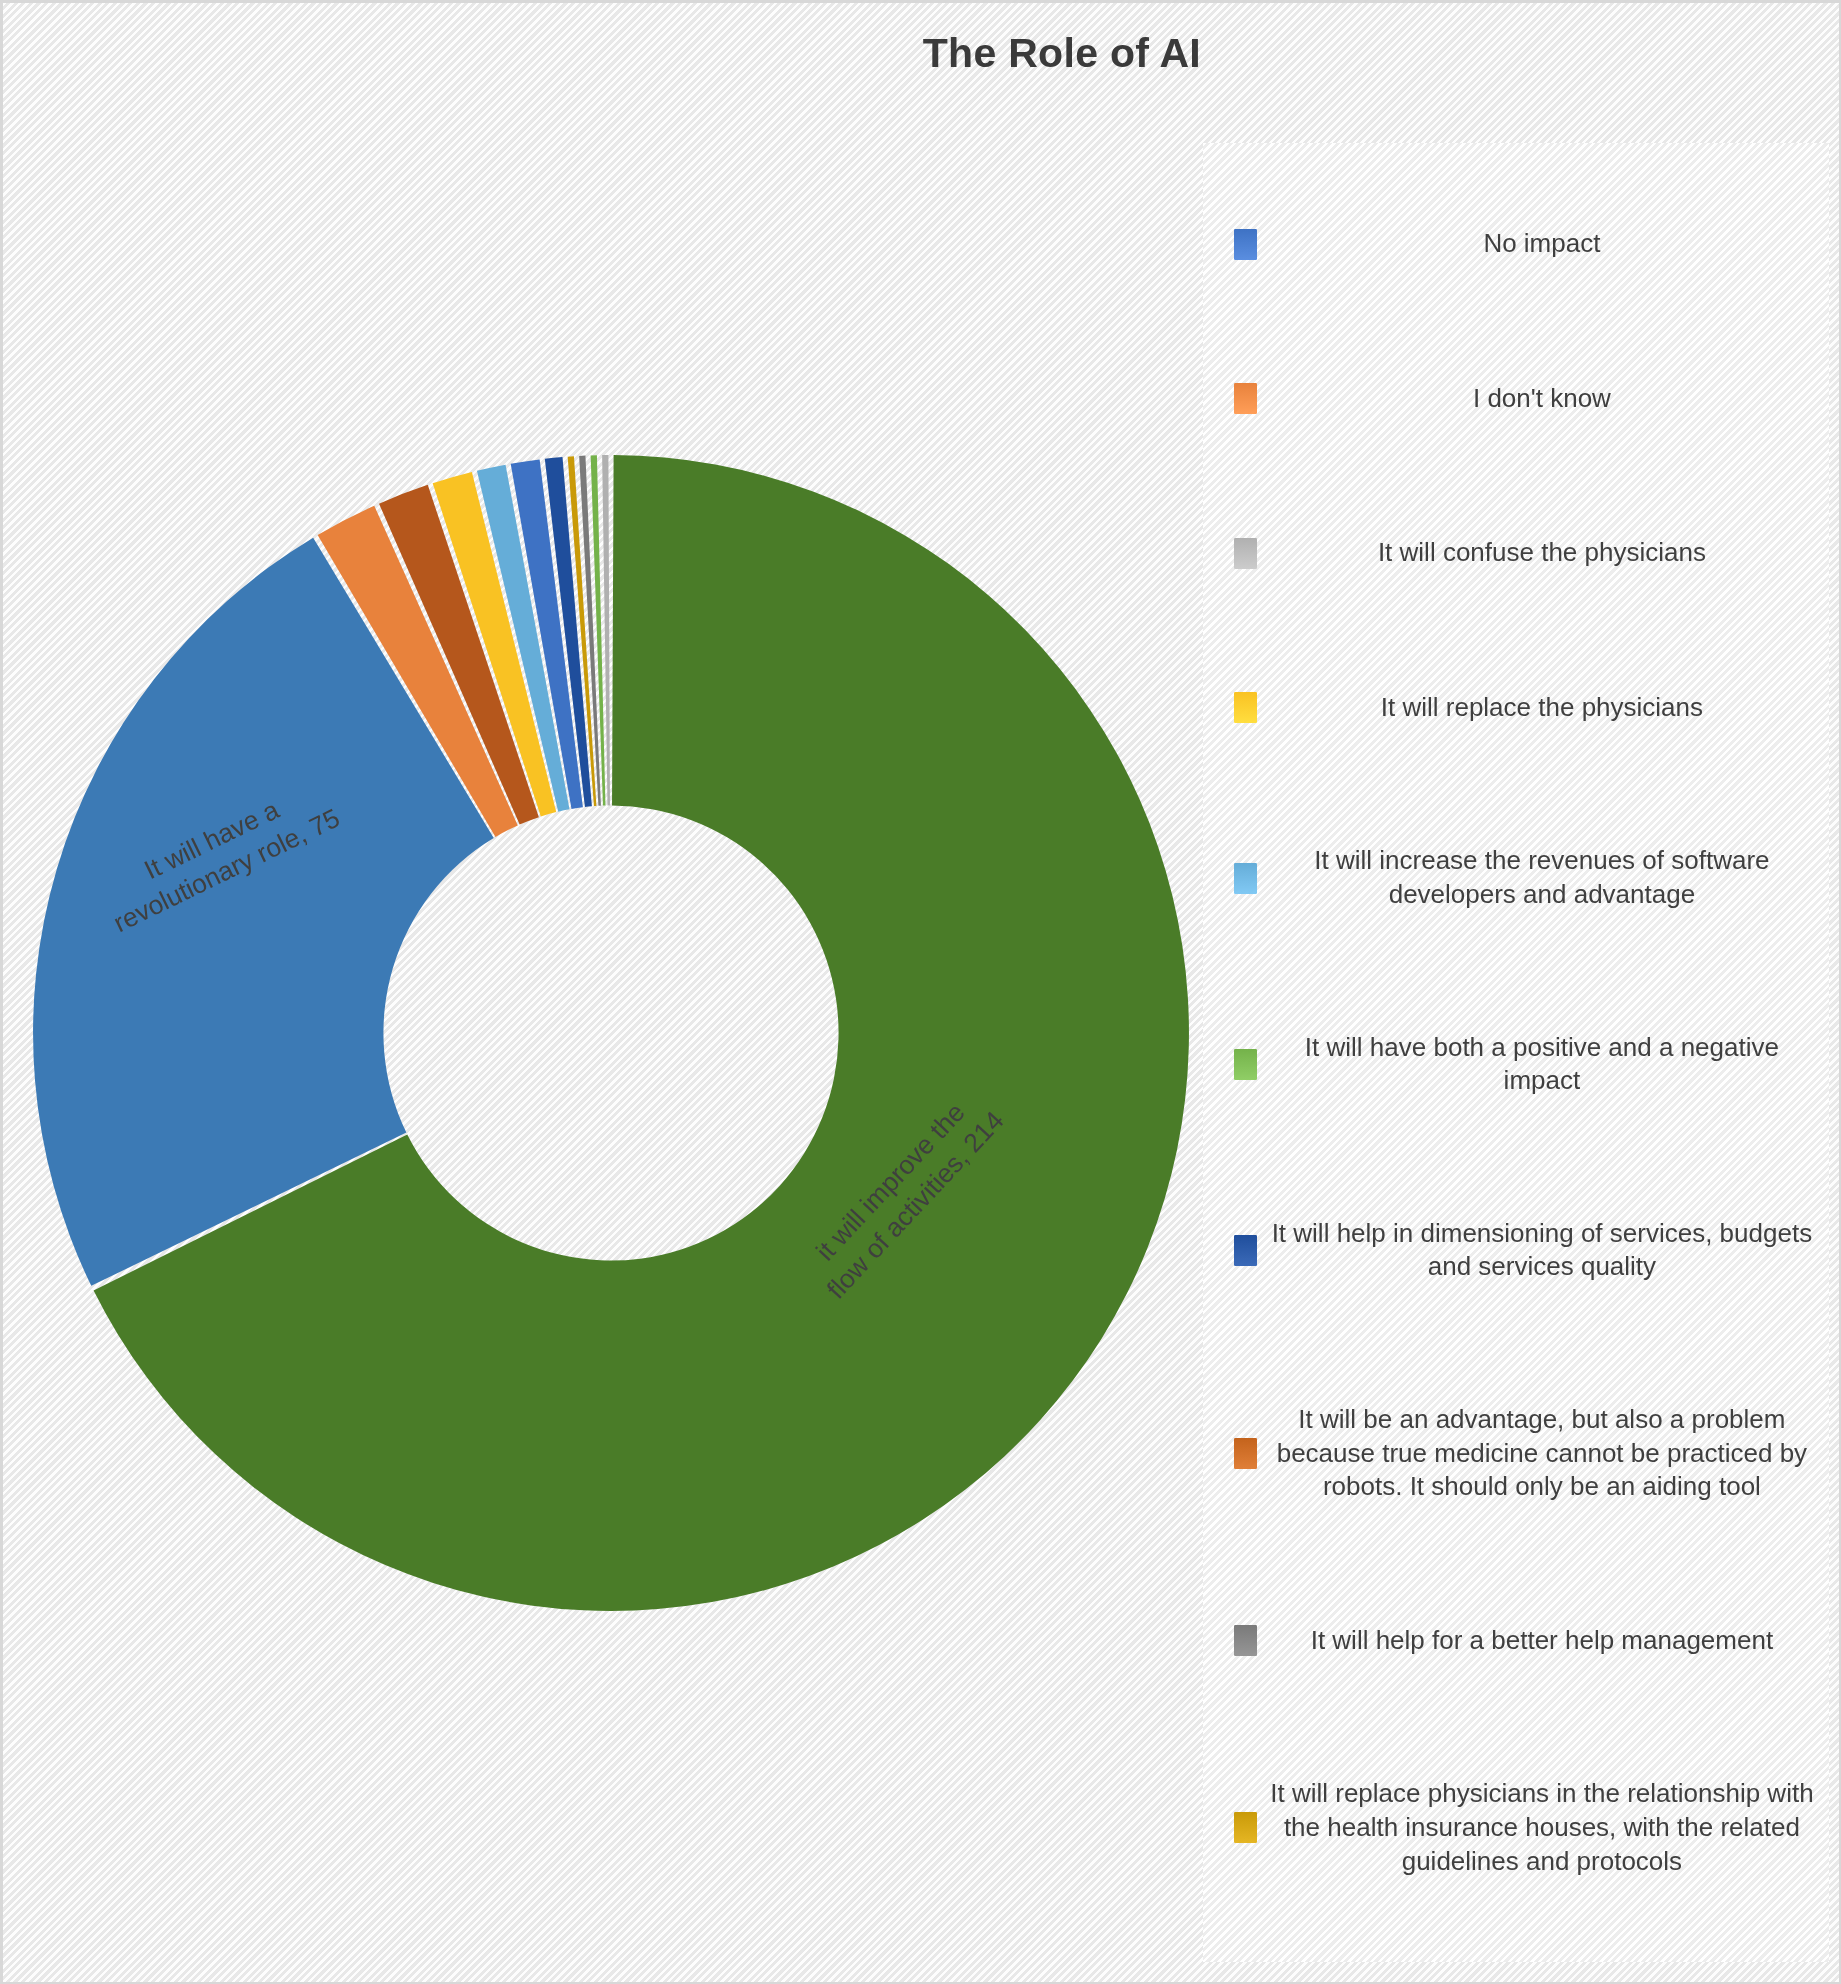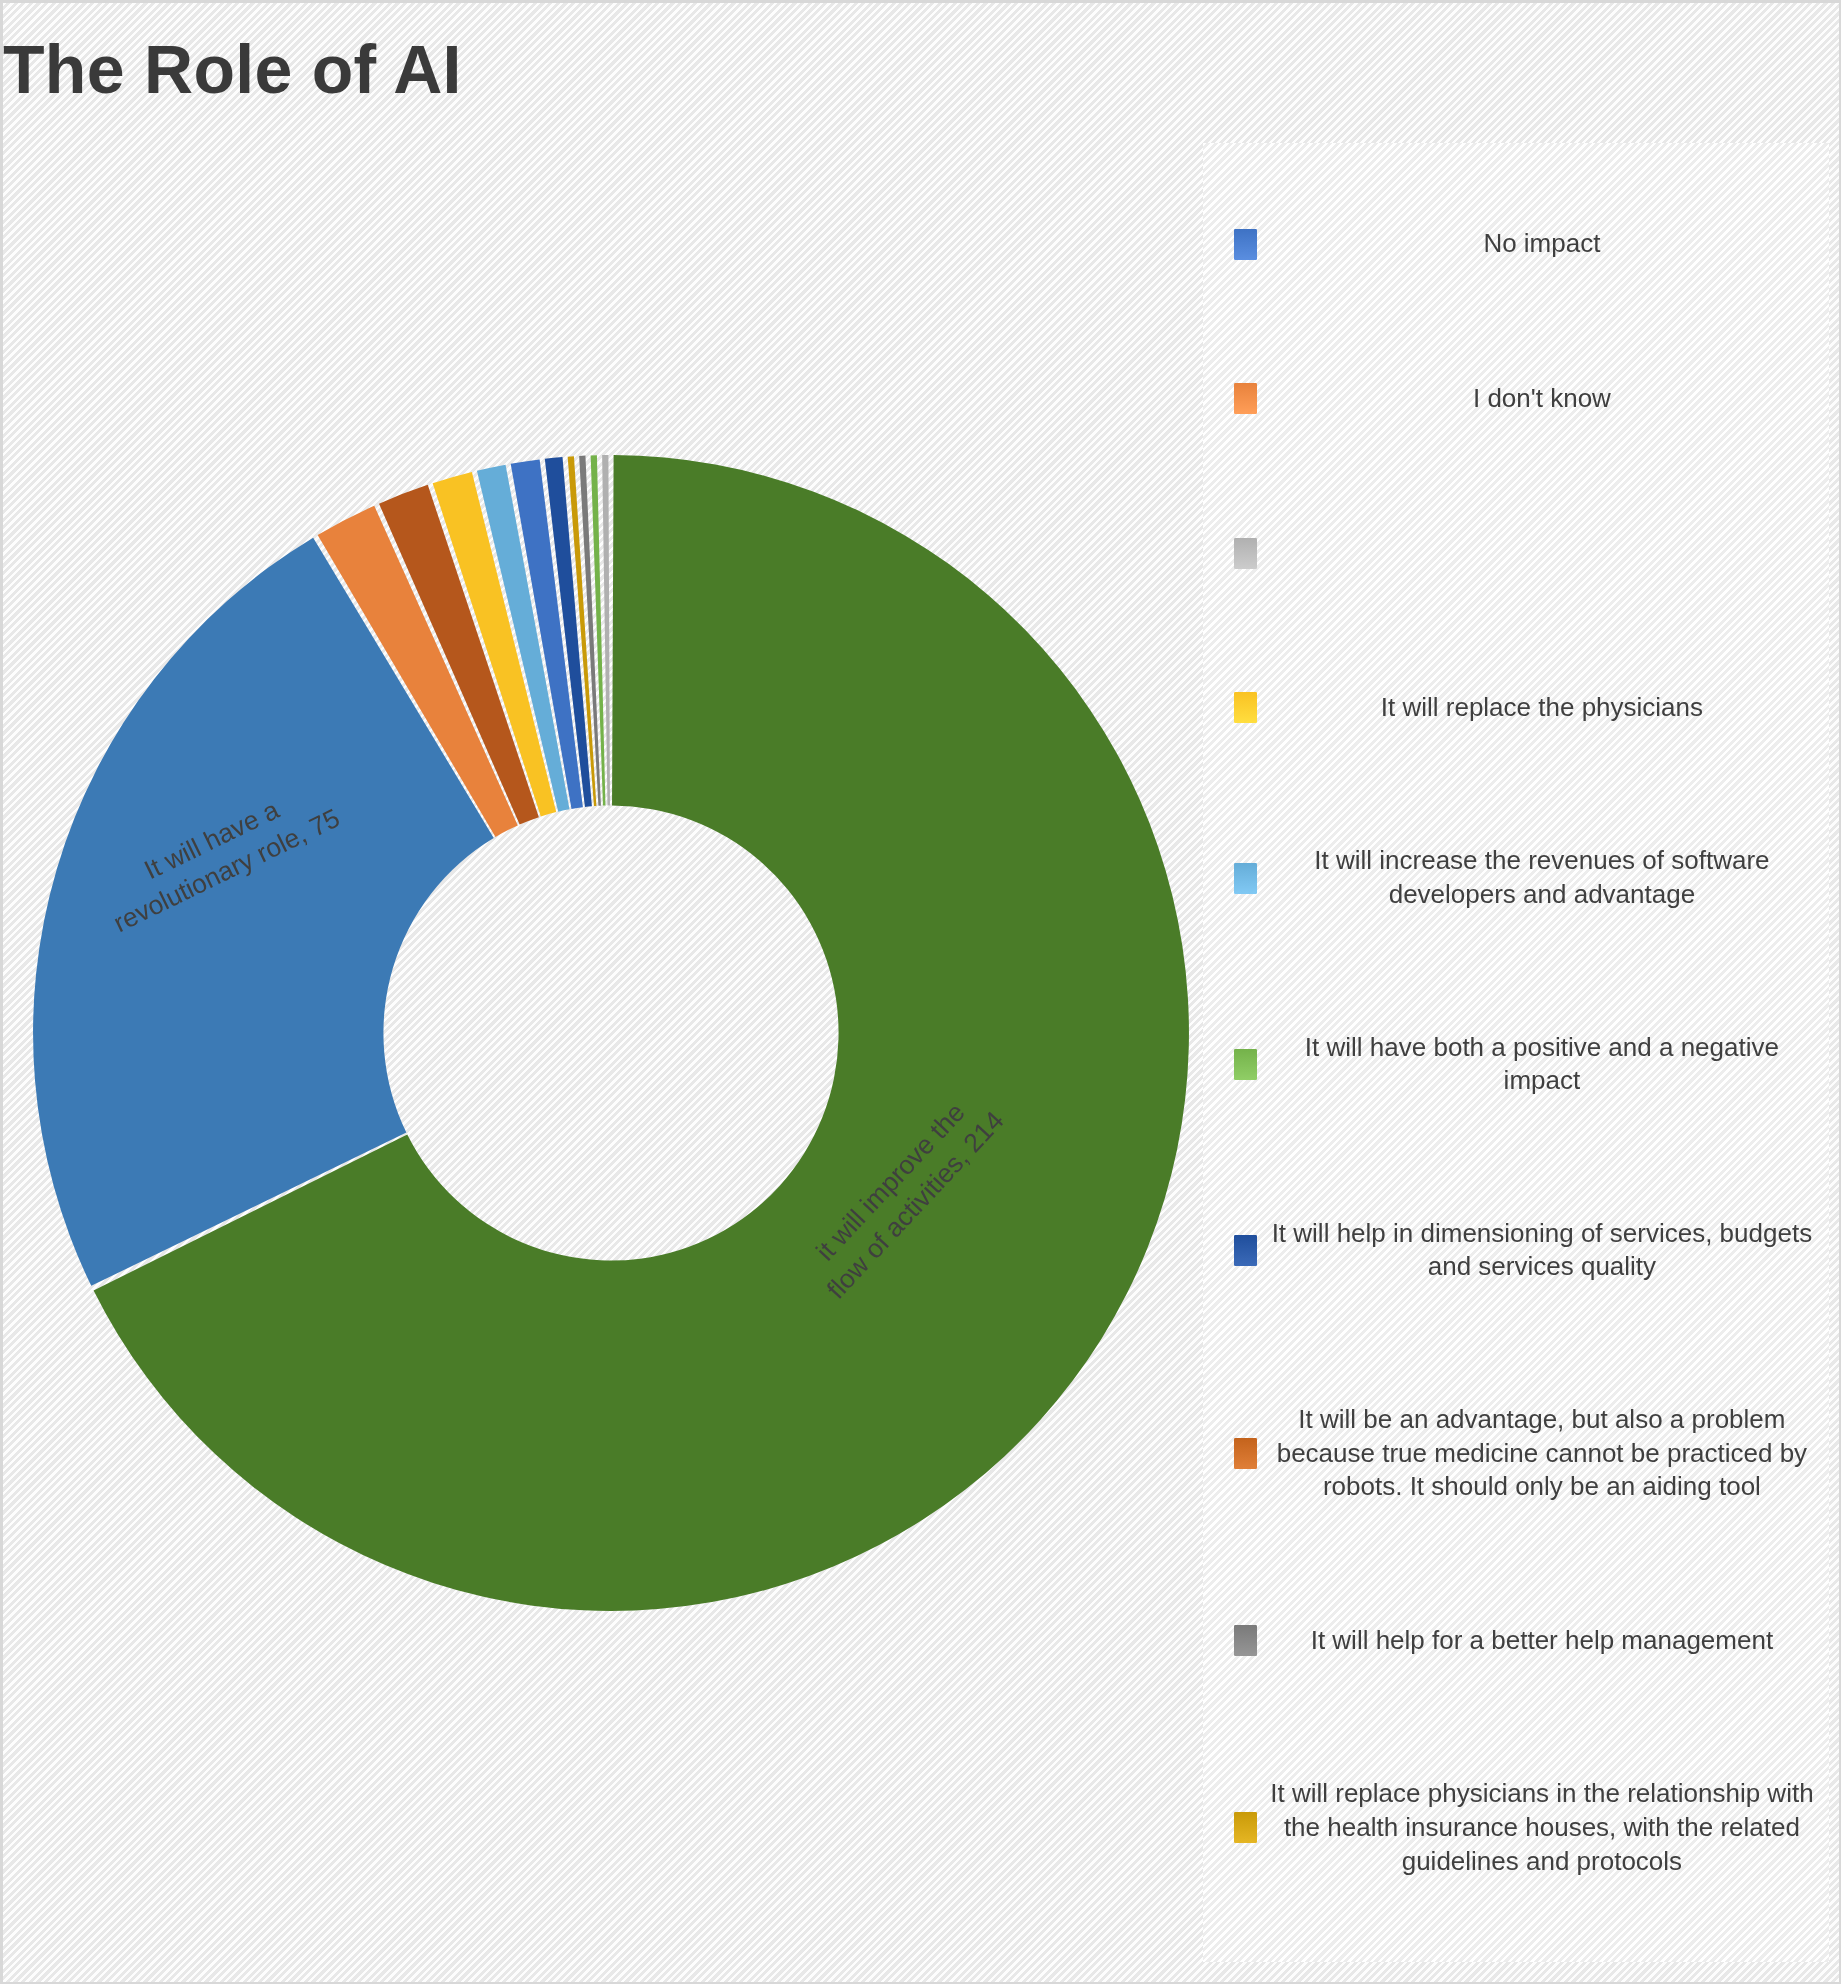--- a/index.html
+++ b/index.html
@@ -29,22 +29,22 @@
       repeating-linear-gradient(135deg,
         #fdfdfd 0px, #fdfdfd 2.4px,
         #e8e8e8 2.4px, #e8e8e8 5.4px);
   }
 
   
   #chart-title {
     position: absolute;
     left: 0; top: 27px;
     width: 1198px;
-    text-align: left;
-    font-size: 68px;
+    text-align: right;
+    font-size: 41px;
     font-weight: bold;
     color: #3a3a3a;
     letter-spacing: 0.3px;
     line-height: 1.15;
   }
 
   
   #plot-area {
     position: absolute;
     left: 18px; top: 139px;
@@ -173,20 +173,21 @@
         <div class="legend-item">
           <span class="legend-swatch" style="background: linear-gradient(rgb(62, 114, 196) 0%, rgb(90, 142, 224) 100%);"></span>
           <span class="legend-label">No impact</span>
         </div>
         <div class="legend-item">
           <span class="legend-swatch" style="background: linear-gradient(rgb(232, 130, 60) 0%, rgb(255, 158, 88) 100%);"></span>
           <span class="legend-label">I don't know</span>
         </div>
         <div class="legend-item">
           <span class="legend-swatch" style="background: linear-gradient(rgb(176, 176, 176) 0%, rgb(204, 204, 204) 100%);"></span>
+          <span class="legend-label">It will confuse the physicians</span>
         </div>
         <div class="legend-item">
           <span class="legend-swatch" style="background: linear-gradient(rgb(249, 194, 35) 0%, rgb(255, 222, 63) 100%);"></span>
           <span class="legend-label">It will replace the physicians</span>
         </div>
         <div class="legend-item">
           <span class="legend-swatch" style="background: linear-gradient(rgb(101, 173, 216) 0%, rgb(129, 201, 244) 100%);"></span>
           <span class="legend-label">It will increase the revenues of software developers and advantage</span>
         </div>
         <div class="legend-item">

